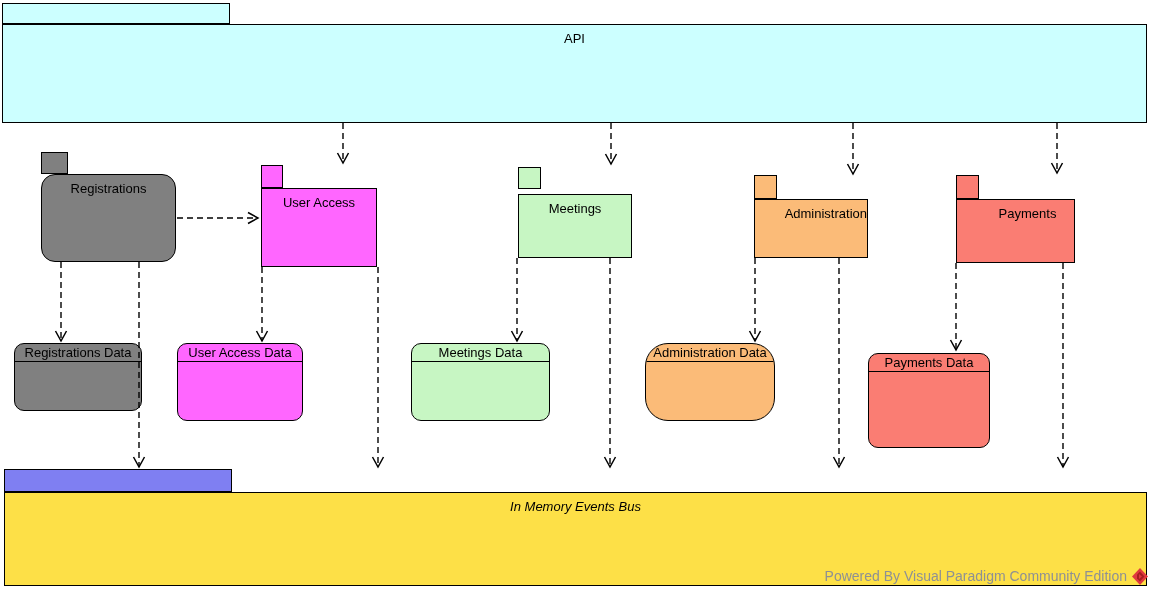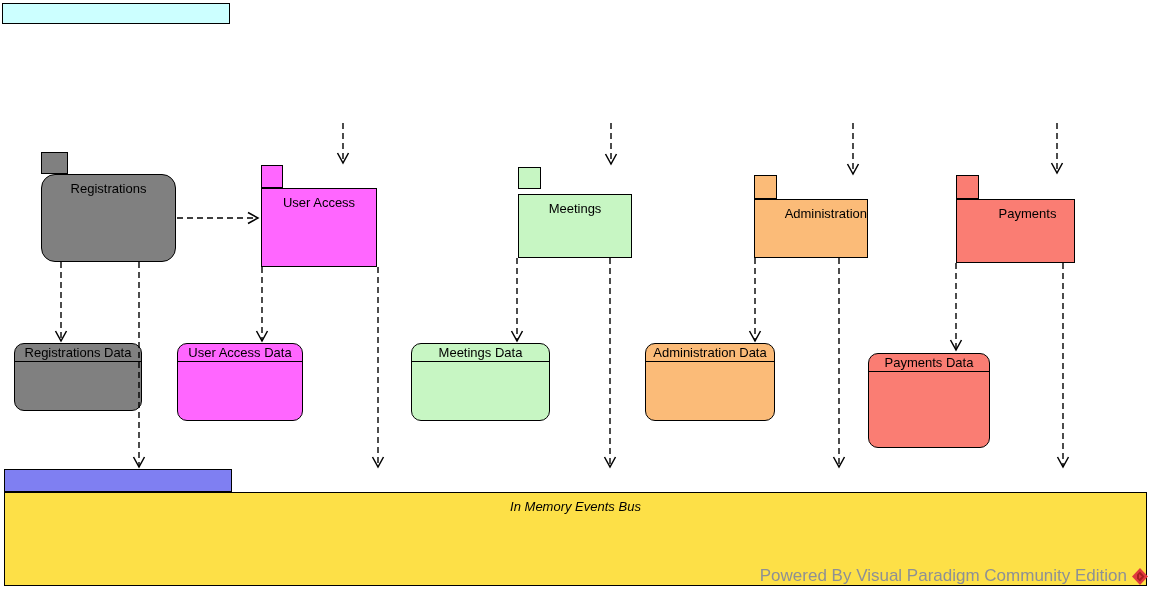--- a/index.html
+++ b/index.html
@@ -74,29 +74,32 @@
   .connector-line {
     stroke:#000; stroke-width:1.4; stroke-dasharray:6 4; fill:none;
     marker-end:url(#arrowhead);
   }
 
   
   .watermark {
     position:absolute; right:3px; top:566px; height:20px;
     display:flex; align-items:center; gap:4px;
   }
-  .watermark-text { font-size:17px; color:#8e9094; white-space:nowrap; }
+  .watermark-text { font-size:14px; color:#8e9094; white-space:nowrap; }
 </style>
 </head>
 <body>
 
 <div class="canvas">
 
   <div class="pkg" id="pkg-api">
     <div class="pkg-tab" style="background-color: rgb(204, 255, 255);"></div>
+    <div class="pkg-body" style="background-color: rgb(204, 255, 255);">
+      <span class="pkg-label">API</span>
+    </div>
   </div>
 
   <div class="pkg" id="pkg-registrations">
     <div class="pkg-tab" style="background-color: rgb(128, 128, 128);"></div>
     <div class="pkg-body" style="background-color: rgb(128, 128, 128);">
       <span class="pkg-label">Registrations</span>
     </div>
   </div>
 
   <div class="pkg" id="pkg-user-access">
@@ -132,21 +135,21 @@
   </div>
 
   <div class="store" id="store-user-access-data" style="background-color: rgb(255, 102, 255);">
     <div class="store-header">User Access Data</div>
   </div>
 
   <div class="store" id="store-meetings-data" style="background-color: rgb(199, 246, 195);">
     <div class="store-header">Meetings Data</div>
   </div>
 
-  <div class="store" id="store-administration-data" style="background-color: rgb(251, 187, 120);">
+  <div class="store" id="store-administration-data" style="background-color: rgb(251, 187, 120); border-radius: 23px;">
     <div class="store-header">Administration Data</div>
   </div>
 
   <div class="store" id="store-payments-data" style="background-color: rgb(250, 125, 115);">
     <div class="store-header">Payments Data</div>
   </div>
 
   <div class="pkg" id="pkg-bus">
     <div class="pkg-tab" style="background-color: rgb(127, 127, 242);"></div>
     <div class="pkg-body" style="background-color: #fde047; font-style: italic;">

